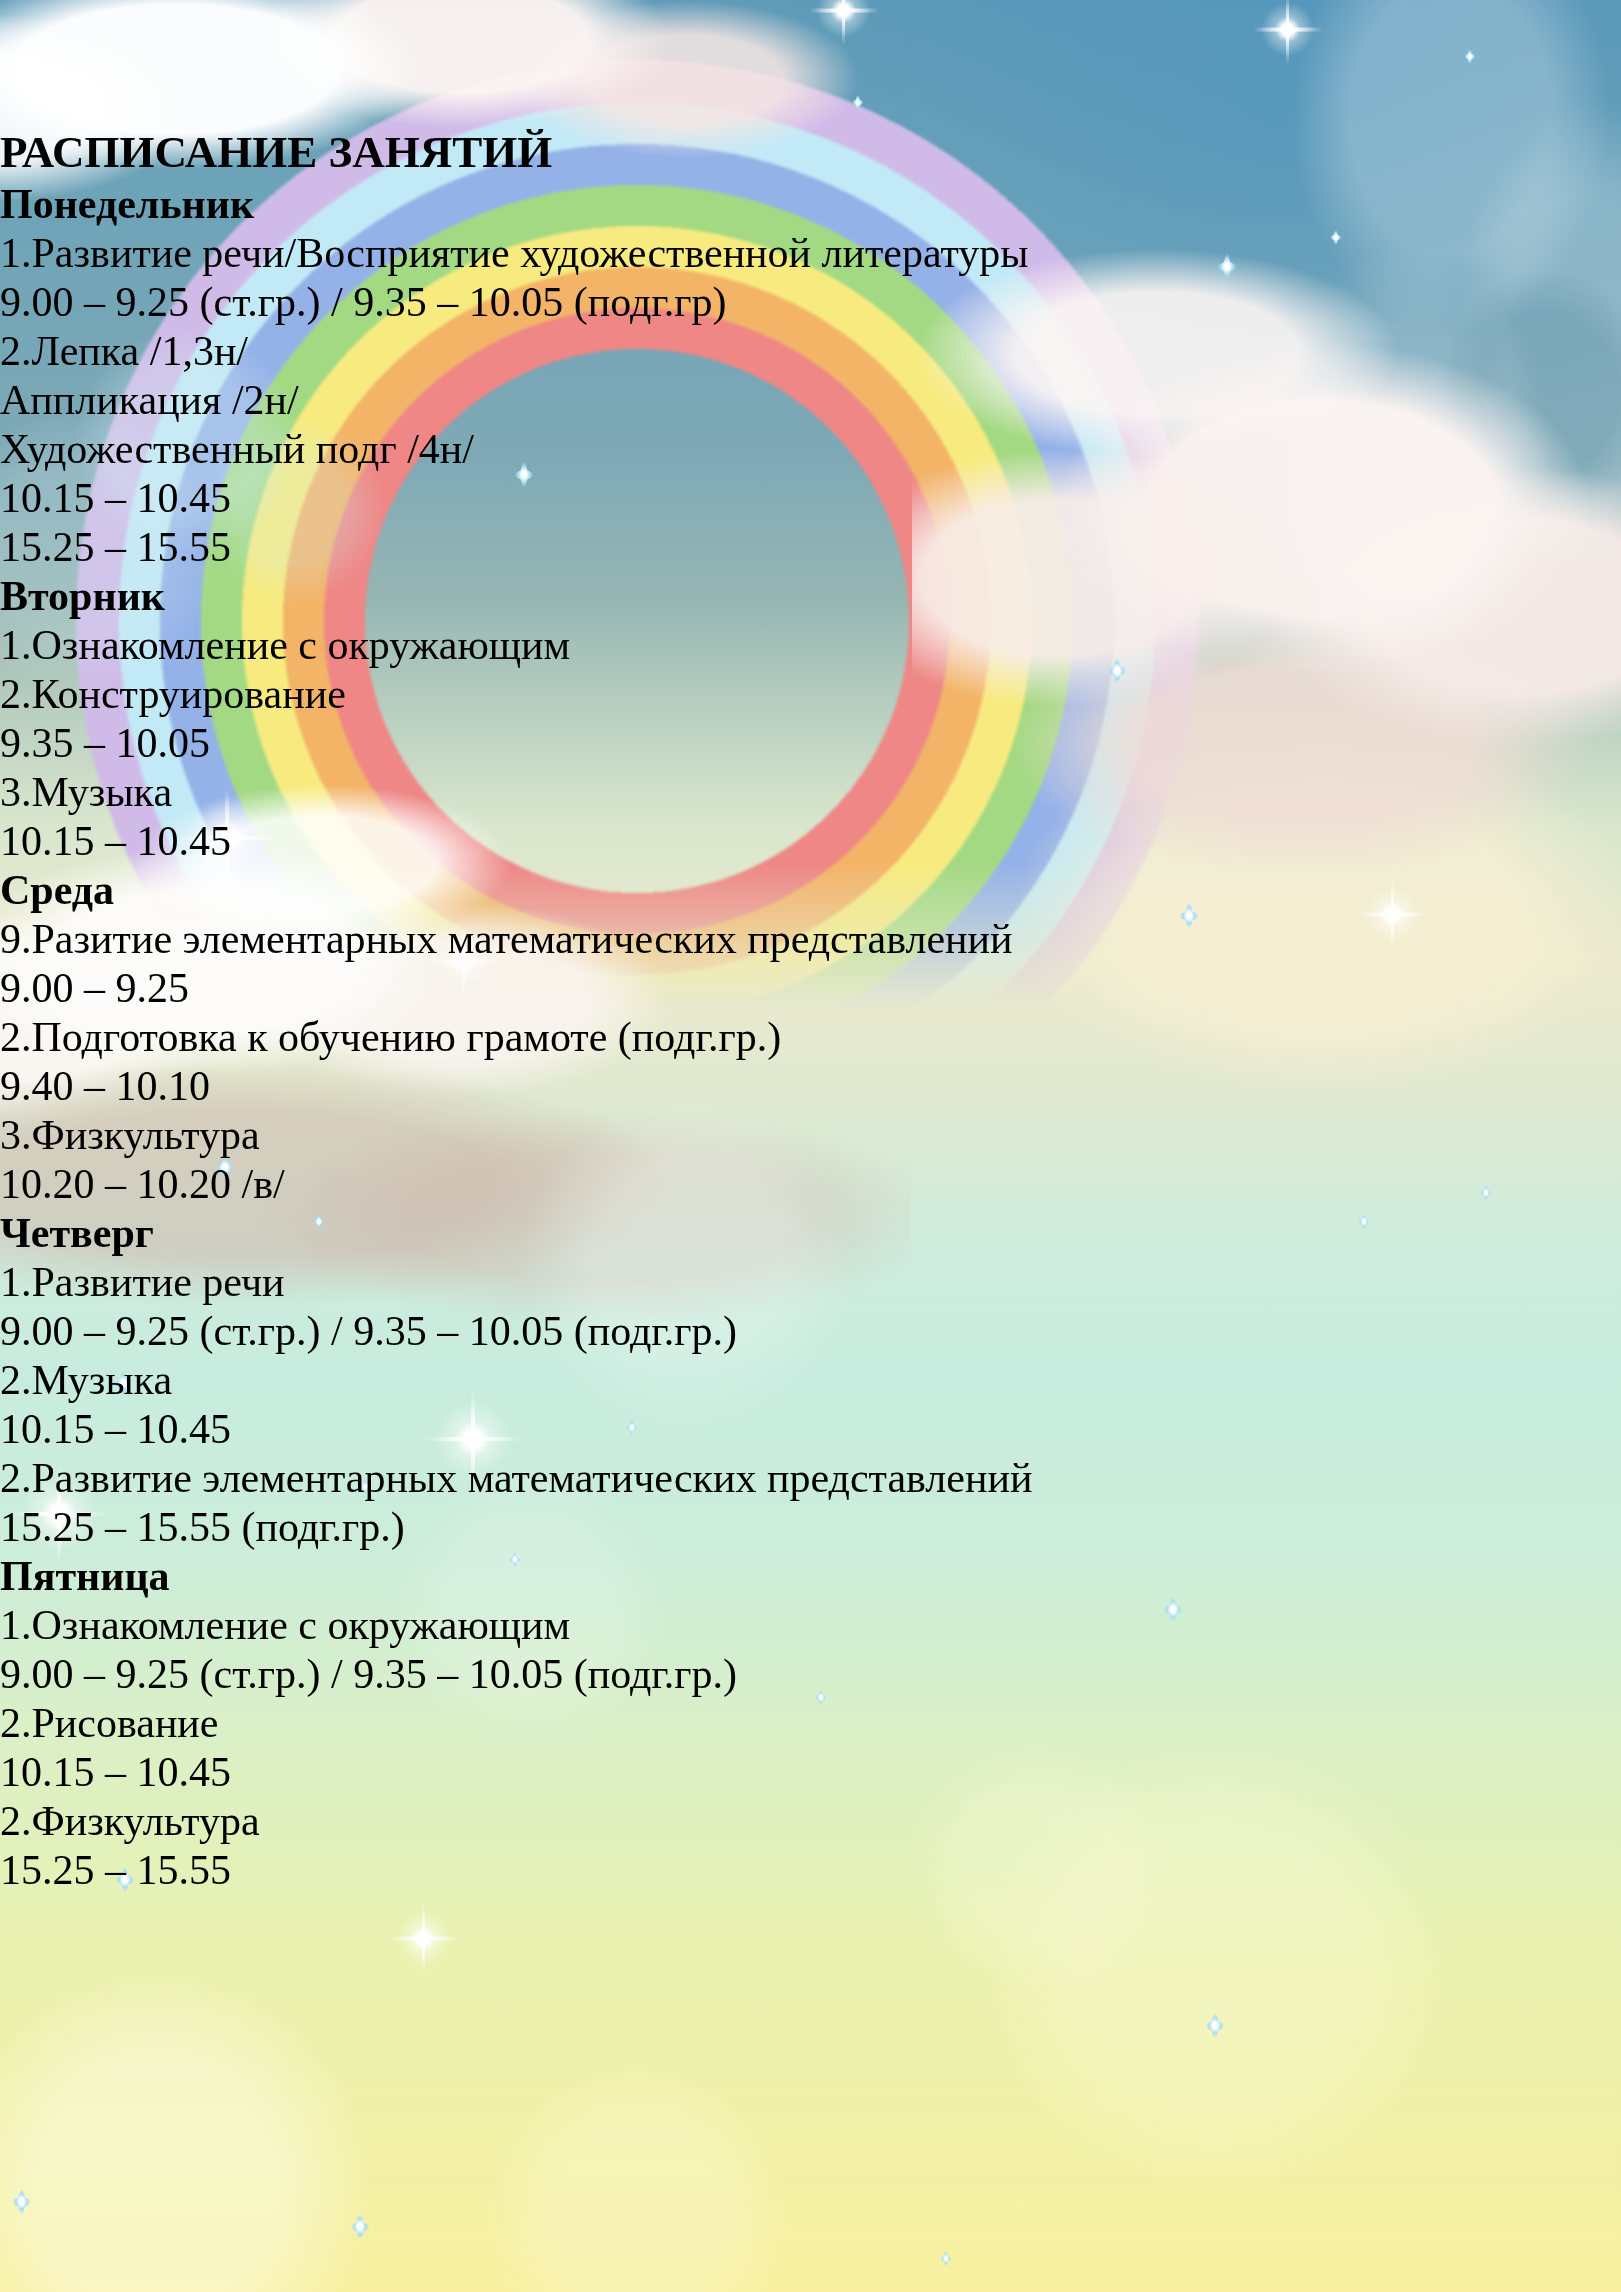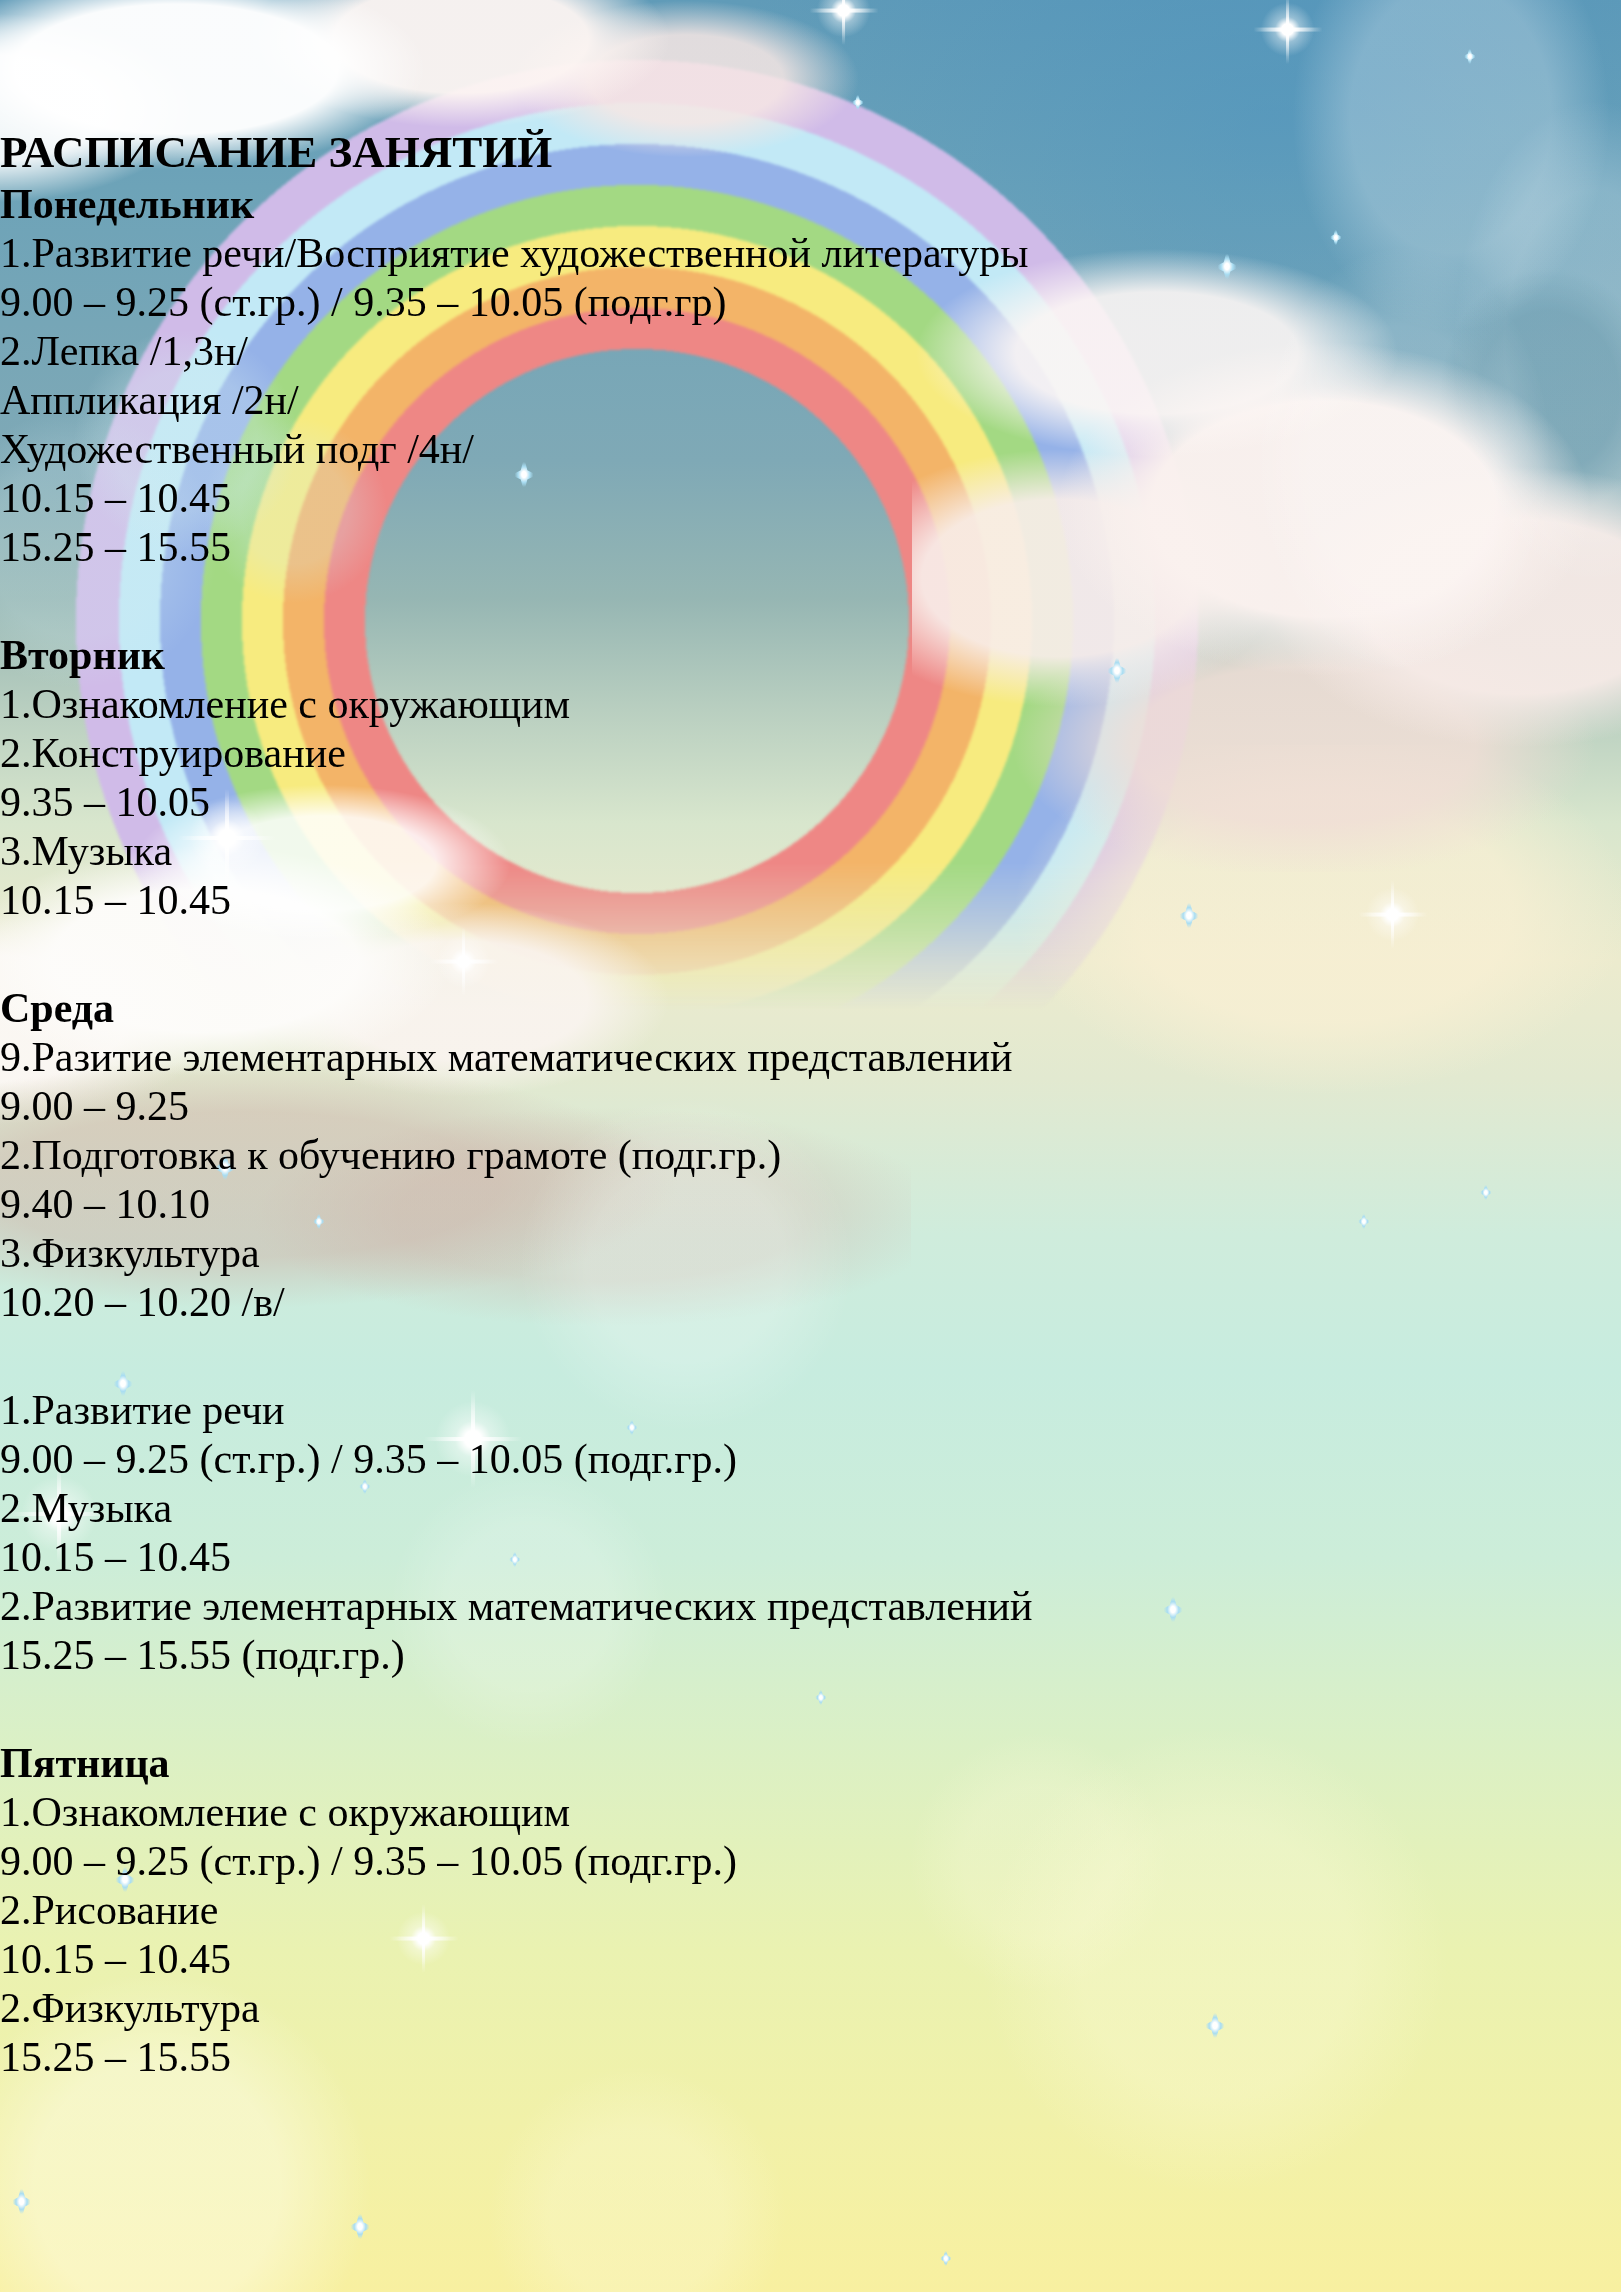--- a/index.html
+++ b/index.html
@@ -74,21 +74,21 @@
   .spark.sm{transform:scale(.6);}
   .starburst{position:absolute; width:69px; height:69px; margin-left:-34px; margin-top:-34px;
     background:radial-gradient(circle, #ffffff 0 12%, rgba(255,255,255,.38) 26%, rgba(255,255,255,0) 55%);}
   .starburst::before,.starburst::after{content:""; position:absolute; left:50%; top:0; width:3.9px; height:100%;
     background:linear-gradient(180deg, rgba(255,255,255,0), #fff 42% 58%, rgba(255,255,255,0)); transform:translateX(-50%);}
   .starburst::after{transform:translateX(-50%) rotate(90deg);}
   .starburst.big{width:98px; height:98px; margin-left:-49px; margin-top:-49px;}
   .schedule{position:absolute; left:0; top:124px; width:100%; text-align:left;
     font-size:42px; line-height:49px;}
   .title{font-size:45px; font-weight:bold; line-height:56px;}
-  .day-block{margin-top:59px;}
+  .day-block{}
   .day-block.first{margin-top:0;}
   .day-name{font-weight:bold;}
 </style>
 </head>
 <body>
 
 <div class="poster">
 
   <div class="layer sky-patch"></div>
   <div class="layer rainbow"></div>
@@ -158,20 +158,21 @@
       <div class="day-name">Среда</div>
       <div class="line">9.Разитие элементарных математических представлений</div>
       <div class="line">9.00 – 9.25</div>
       <div class="line">2.Подготовка к обучению грамоте (подг.гр.)</div>
       <div class="line">9.40 – 10.10</div>
       <div class="line">3.Физкультура</div>
       <div class="line">10.20 – 10.20 /в/</div>
     </section>
 
     <section class="day-block">
+      <div class="day-name">Четверг</div>
       <div class="line">1.Развитие речи</div>
       <div class="line">9.00 – 9.25 (ст.гр.) / 9.35 – 10.05 (подг.гр.)</div>
       <div class="line">2.Музыка</div>
       <div class="line">10.15 – 10.45</div>
       <div class="line">2.Развитие элементарных математических представлений</div>
       <div class="line">15.25 – 15.55 (подг.гр.)</div>
     </section>
 
     <section class="day-block">
       <div class="day-name">Пятница</div>

